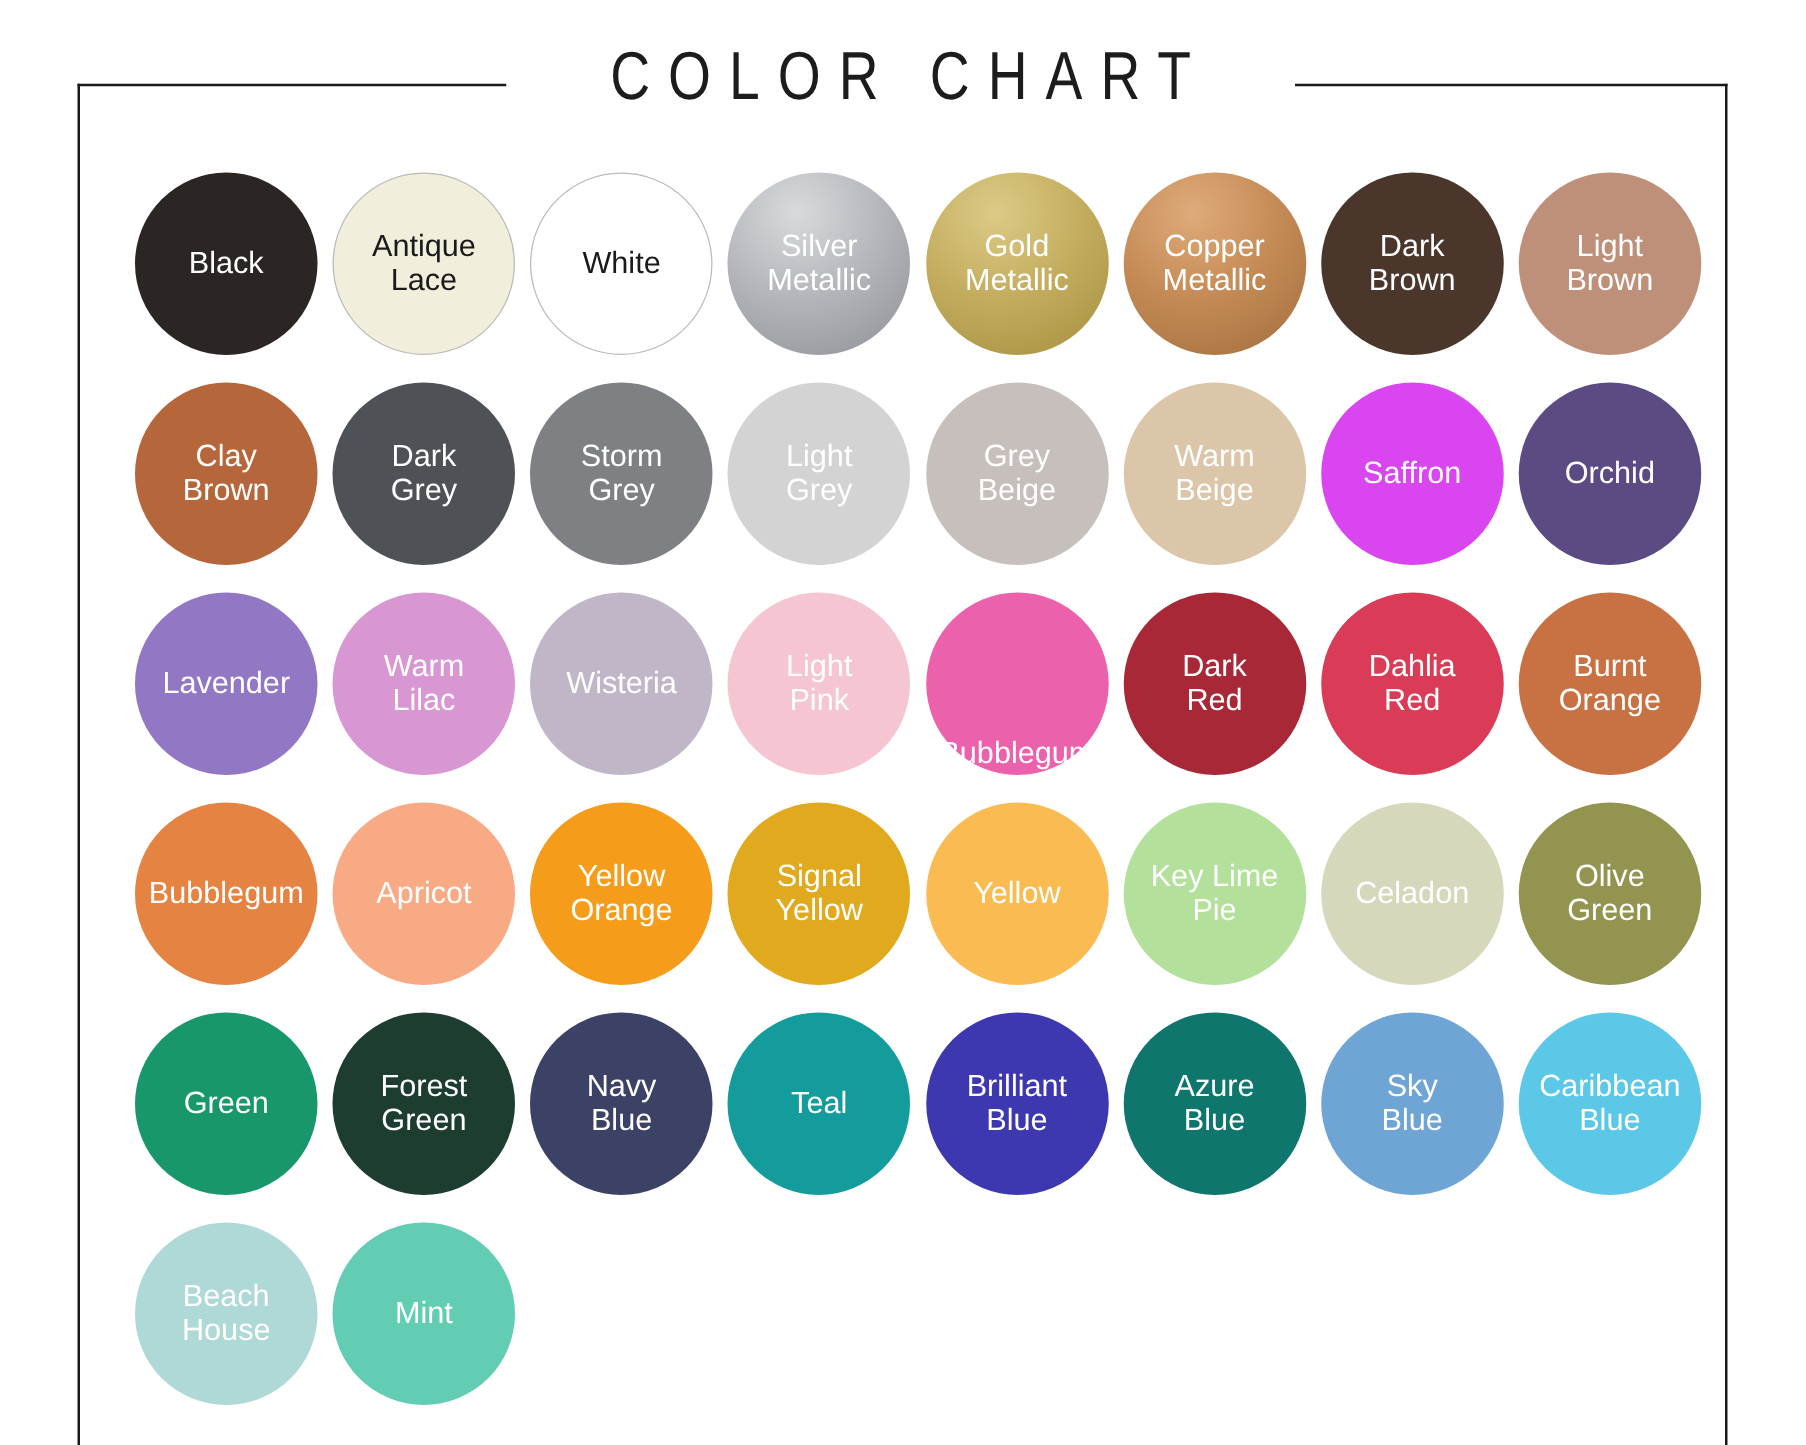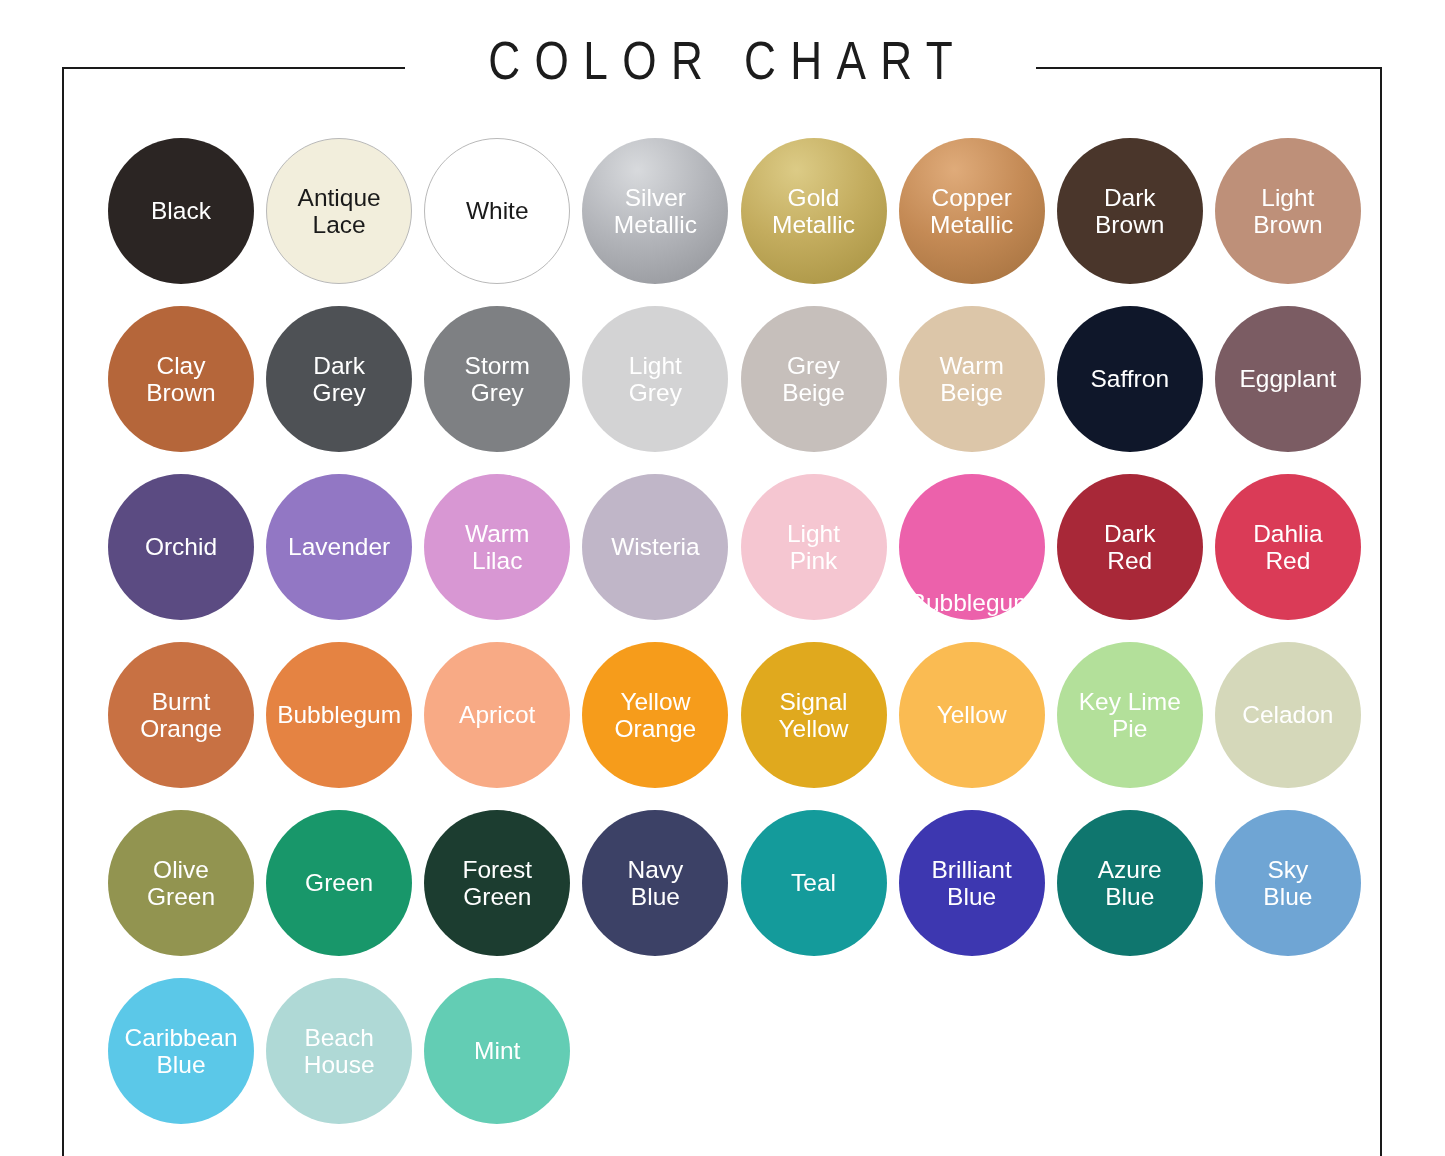--- a/index.html
+++ b/index.html
@@ -136,25 +136,22 @@
     </div>
     <div class="swatch" title="Light Grey #D3D3D4" style="background: rgb(211, 211, 212);">
       <span class="swatch-label">Light<br>Grey</span>
     </div>
     <div class="swatch" title="Grey Beige #C6BFBB" style="background: rgb(198, 191, 187);">
       <span class="swatch-label">Grey<br>Beige</span>
     </div>
     <div class="swatch" title="Warm Beige #DCC6A9" style="background: rgb(220, 198, 169);">
       <span class="swatch-label">Warm<br>Beige</span>
     </div>
-    <div class="swatch" title="Saffron #EFC390" style="background: #0f172a; justify-content: center;">
+    <div class="swatch" title="Saffron #EFC390" style="background: #d946ef; justify-content: center;">
       <span class="swatch-label">Saffron</span>
-    </div>
-    <div class="swatch" title="Eggplant #7B5C63" style="background: rgb(123, 92, 99);">
-      <span class="swatch-label">Eggplant</span>
     </div>
     <div class="swatch" title="Orchid #5B4B82" style="background: rgb(91, 75, 130);">
       <span class="swatch-label">Orchid</span>
     </div>
     <div class="swatch" title="Lavender #9277C4" style="background: rgb(146, 119, 196);">
       <span class="swatch-label">Lavender</span>
     </div>
     <div class="swatch" title="Warm Lilac #D897D3" style="background: rgb(216, 151, 211);">
       <span class="swatch-label">Warm<br>Lilac</span>
     </div>

